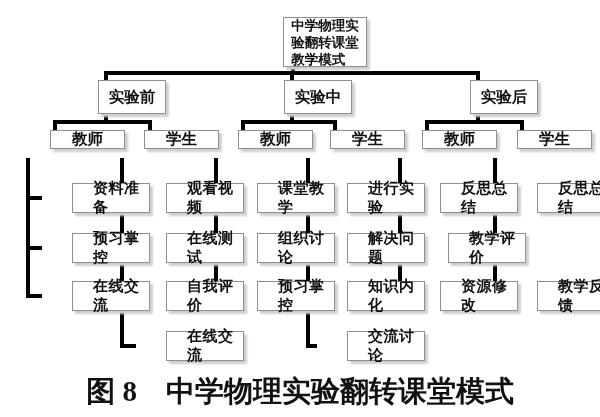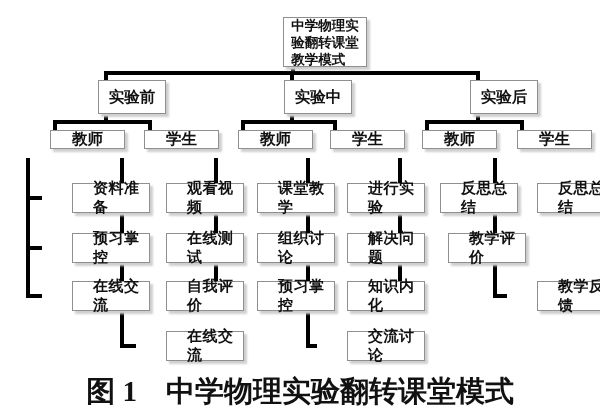--- a/index.html
+++ b/index.html
@@ -172,19 +172,20 @@
   <div class="node leaf-node" style="left:225px;top:233px">组织讨论</div>
   <div class="node leaf-node" style="left:225px;top:281px">预习掌控</div>
 
   <div class="node leaf-node" style="left:315px;top:233px">解决问题</div>
   <div class="node leaf-node" style="left:315px;top:183px">进行实验</div>
   <div class="node leaf-node" style="left:315px;top:281px">知识内化</div>
   <div class="node leaf-node" style="left:315px;top:331px">交流讨论</div>
 
   <div class="node leaf-node" style="left:408px;top:183px">反思总结</div>
   <div class="node leaf-node" style="left:416px;top:233px">教学评价</div>
+  <div class="node leaf-node" style="left:408px;top:281px">资源修改</div>
 
   <div class="node leaf-node" style="left:505px;top:183px">反思总结</div>
   <div class="node leaf-node" style="left:505px;top:281px">教学反馈</div>
 
-  <div class="caption">图 1　中学物理实验翻转课堂模式</div>
+  <div class="caption">图 8　中学物理实验翻转课堂模式</div>
 
 </div>
 
 </body></html>

